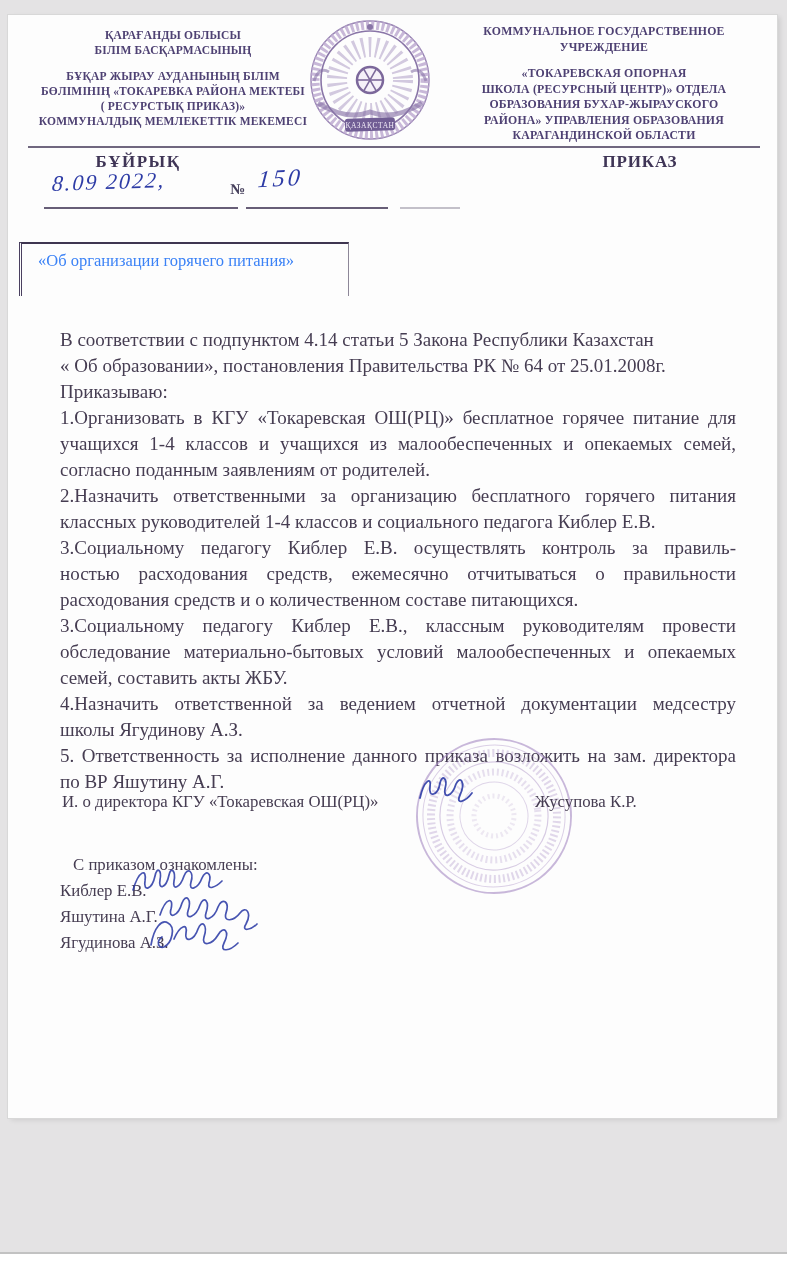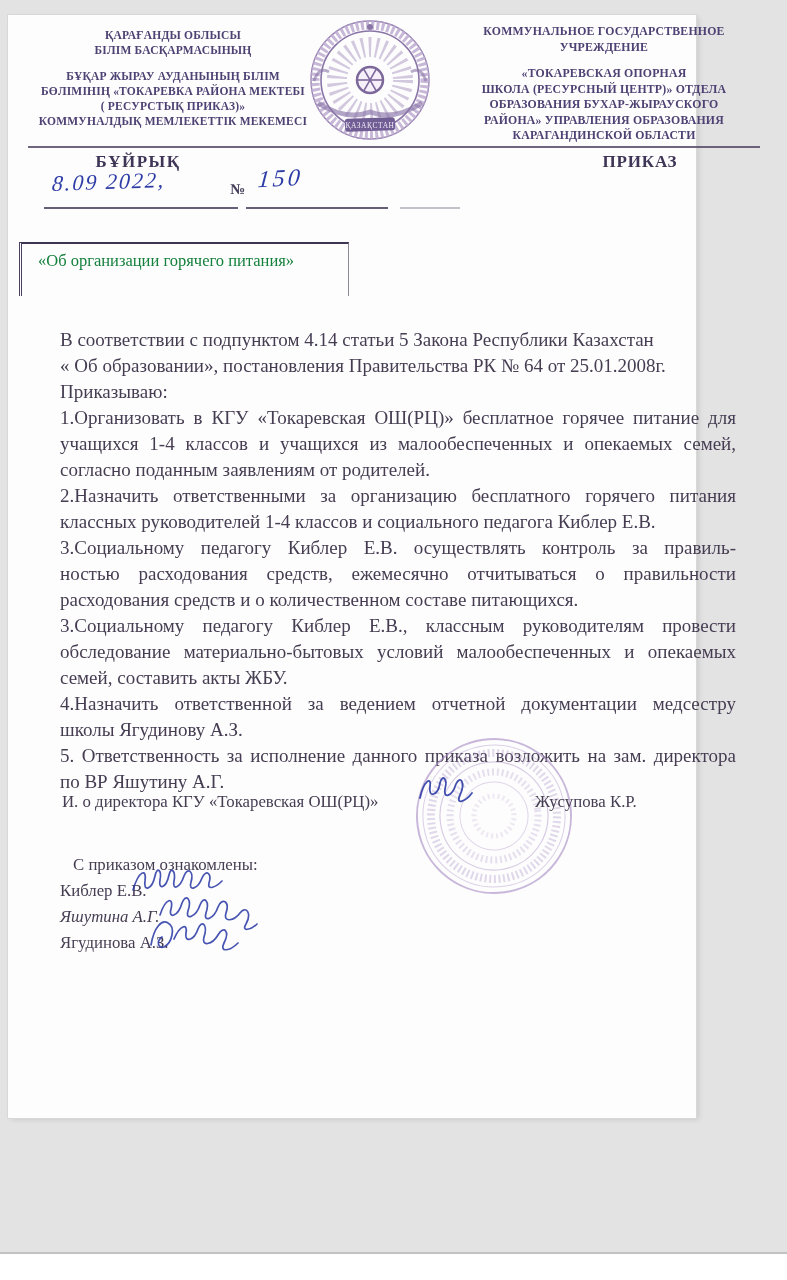--- a/index.html
+++ b/index.html
@@ -4,21 +4,21 @@
 <style>
   * { margin:0; padding:0; box-sizing:border-box; }
   html,body { width:787px; height:1280px; }
   body {
     position:relative;
     background:#e4e3e4;
     font-family:"Liberation Serif", serif;
     overflow:hidden;
   }
   .page {
-    position:absolute; left:8px; top:15px; width:688px; height:1103px;
+    position:absolute; left:8px; top:15px; width:769px; height:1103px;
     background:#fdfdfd;
     box-shadow:0 0 0 1px #d8d8d8, 3px 2px 5px rgba(0,0,0,0.10);
   }
   .bottom-bar {
     position:absolute; left:0; top:1252px; width:787px; height:28px;
     background:#ffffff; border-top:2px solid #c2c2c2;
   }
   
   .hl { position:absolute; left:25px; top:13px; width:280px; text-align:center;
         color:#4e4173; font-weight:bold; font-size:11.5px; line-height:15px; letter-spacing:.2px; }
@@ -42,35 +42,35 @@
   .uline.a { left:36px; width:194px; }
   .uline.b { left:238px; width:142px; }
   .uline.c { left:392px; width:60px; opacity:.35; }
   
   .subject-box {
     position:absolute; left:11px; top:227px; width:330px; height:54px;
     border-top:2px solid #3e3550;
     border-left:3px double #4a4060;
     border-right:1px solid #8d8798;
     padding:7px 6px 0 16px;
-    font-size:16.5px; color:#15803d;
+    font-size:16.5px; color:#3b82f6;
   }
   
   .body-block { position:absolute; left:52px; top:312px; width:676px;
                 font-size:19px; color:#463d52; }
   .bl { height:26px; line-height:26px; white-space:nowrap; }
   .bl.jl { white-space:normal; text-align:justify; text-align-last:justify; }
   
   .director-row { position:absolute; left:0; top:777px; width:771px; height:26px;
                   font-size:16.8px; color:#463d52; }
   .director-row .lbl { position:absolute; left:54px; }
   .director-row .nm  { position:absolute; left:527px; }
   .ack-title { position:absolute; left:52px; top:840px; font-size:16.8px; color:#463d52;margin-left:13px; }
   .ack-name { position:absolute; left:52px; font-size:16.8px; color:#463d52; }
-  .ack-name.n1 { top:866px; } .ack-name.n2 { top:892px;font-style:italic; } .ack-name.n3 { top:918px; }
+  .ack-name.n1 { top:866px; } .ack-name.n2 { top:892px; } .ack-name.n3 { top:918px; }
   .sig { position:absolute; }
   .stamp { position:absolute; left:400px; top:715px; opacity:.92; }
 </style>
 </head>
 <body>
 
 <div class="page">
 
   <div class="hl">
     <div>ҚАРАҒАНДЫ ОБЛЫСЫ</div>

